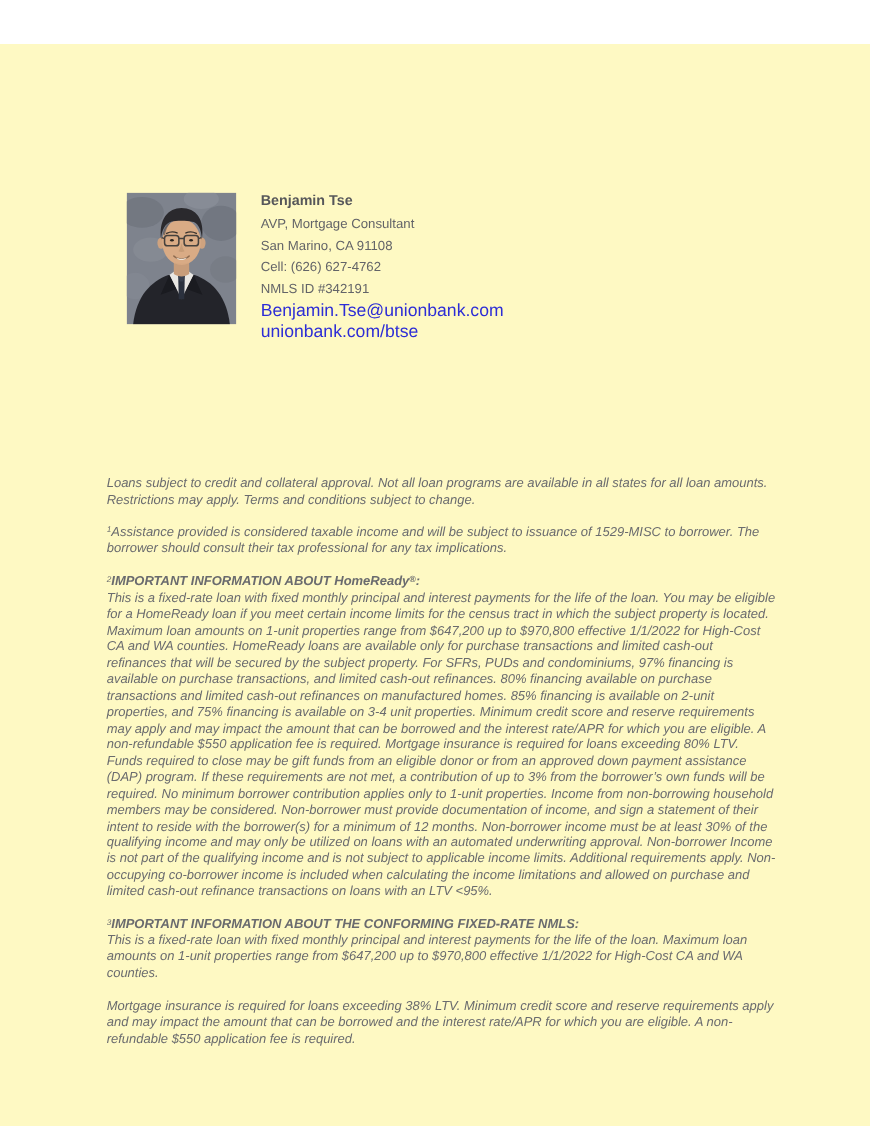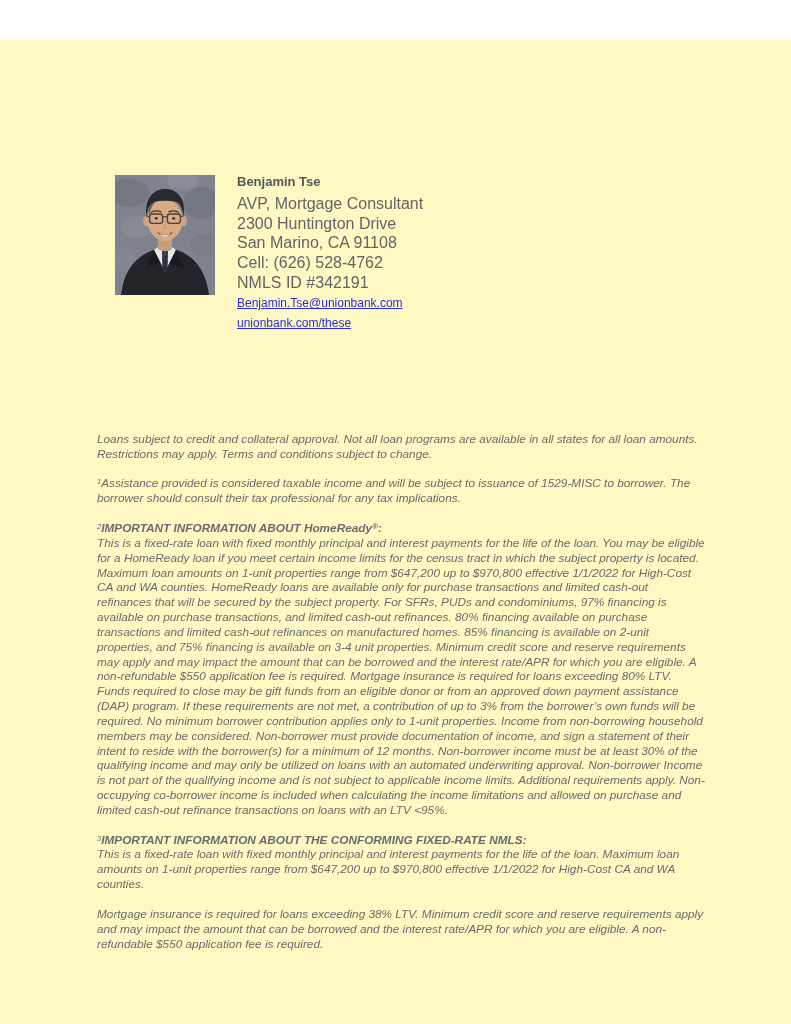--- a/index.html
+++ b/index.html
@@ -32,30 +32,29 @@
     width: 320px;
   }
   .contact-name {
     font-size: 13px;
     font-weight: bold;
     color: #56575a;
     height: 20px;
     line-height: 16px;
   }
   .contact-line {
-    font-size: 16px;
+    font-size: 12px;
     color: #636468;
     height: 19.7px;
     line-height: 19.7px;
   }
   .contact-link-line { height: 19.7px; line-height: 19.7px; }
   .contact-link {
-    font-size: 12px;
+    font-size: 16px;
     color: #2d2dd6;
-    text-decoration: underline;
     cursor: pointer;
   }
   
   .disclosures {
     position: absolute;
     left: 97px; top: 392px;
     width: 608px;
     font-style: italic;
     font-size: 11.8px;
     line-height: 14.85px;
@@ -132,26 +131,25 @@
         <path d="M43,57.8 C46,61.2 54,61.2 57,57.8" stroke="#8d6a4f" stroke-width="1.3" fill="none" stroke-linecap="round"></path>
         <path d="M44.8,58.8 C47.2,60.6 52.8,60.6 55.2,58.8 C54,60.6 51.8,61.4 50,61.4 C48.2,61.4 46,60.6 44.8,58.8 Z" fill="#efe7dc"></path>
 
         <path d="M44,64 C46,65.5 54,65.5 56,64" stroke="#c3997563" stroke-width="1" fill="none" opacity="0.4"></path>
       </svg>
     </div>
 
     <div class="contact">
       <div class="contact-name">Benjamin Tse</div>
       <div class="contact-line">AVP, Mortgage Consultant</div>
-      <div class="contact-line">2300 Huntington Drive</div>
       <div class="contact-line">San Marino, CA 91108</div>
-      <div class="contact-line">Cell: (626) 528-4762</div>
+      <div class="contact-line">Cell: (626) 627-4762</div>
       <div class="contact-line">NMLS ID #342191</div>
       <div class="contact-link-line"><a class="contact-link">Benjamin.Tse@unionbank.com</a></div>
-      <div class="contact-link-line"><a class="contact-link">unionbank.com/these</a></div>
+      <div class="contact-link-line"><a class="contact-link">unionbank.com/btse</a></div>
     </div>
   </div>
 
   <div class="disclosures">
 
     <p>
       <span>Loans subject to credit and collateral approval. Not all loan programs are available in all states for all loan amounts. Restrictions may apply. Terms and conditions subject to change.</span>
     </p>
 
     <p>

